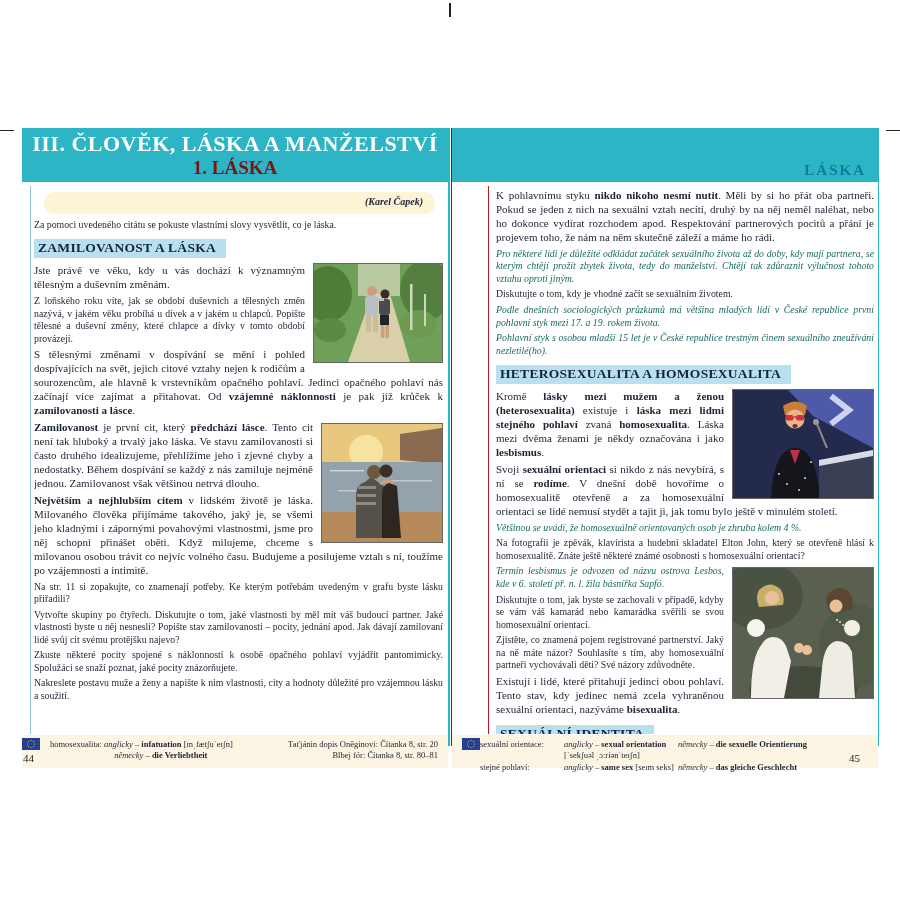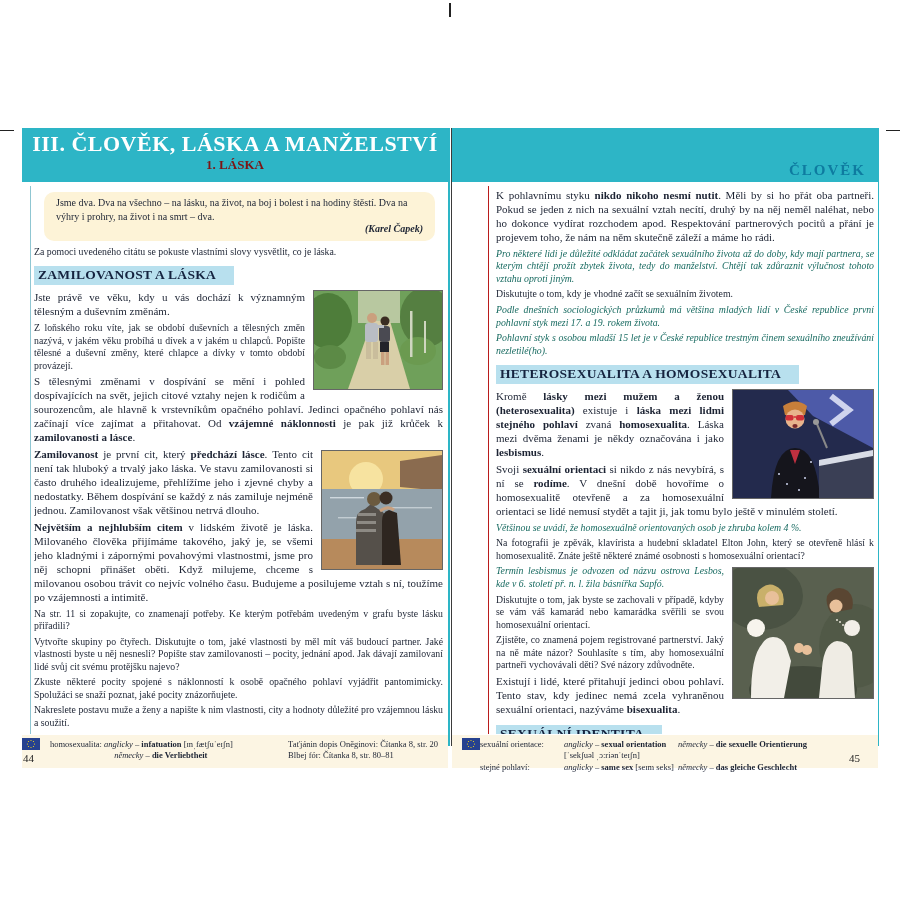--- a/index.html
+++ b/index.html
@@ -7,49 +7,49 @@
           font-family:"Liberation Serif","DejaVu Serif",serif;color:#1c2333;}
   
   .mark{position:absolute;background:#222;}
   
   .page{position:absolute;top:128px;height:640px;background:#fff;}
   .page-l{left:22px;width:426px;}
   .page-r{left:452px;width:426px;}
   .band{position:absolute;top:0;left:0;right:0;height:54px;background:#2db5c6;}
   .band-l{text-align:center;}
   .chapter-title{font-size:22px;font-weight:bold;color:#ffffff;letter-spacing:.5px;padding-top:3px;}
-  .lesson-title{font-size:13px;font-weight:bold;color:#7d1414;}
+  .lesson-title{font-size:19px;font-weight:bold;color:#7d1414;}
   .band-r-label{position:absolute;right:12px;bottom:3px;font-size:15px;font-weight:bold;color:#0e7ba0;letter-spacing:2px;}
   
   .vline{position:absolute;}
   
   .content{position:absolute;top:58px;bottom:34px;overflow:hidden;}
   .content-l{left:12px;right:5px;}
   .content-r{left:36px;right:4px;border-left:1px solid #b91c1c;padding-left:7px;}
   .rule-l{position:absolute;left:8px;top:58px;bottom:34px;width:1px;background:#8fc6d2;}
   
   .p{margin:3px 0;font-size:11px;line-height:1.27;text-align:justify;}
   .task{position:relative;margin:3px 0;font-size:9.8px;line-height:1.28;text-align:justify;}
   .note{font-style:italic;color:#176a60;}
   .sechead{display:inline-block;background:#b8e0ee;font-weight:bold;font-size:13.5px;
-           padding:1px 18px 2px 4px;margin:5px 0 3px;color:#15233f;letter-spacing:.3px;}
+           padding:1px 10px 2px 4px;margin:5px 0 3px;color:#15233f;letter-spacing:.3px;}
   .quote-box{margin:6px 8px 5px 10px;background:#fdf3d7;border-radius:10px;padding:4px 12px 5px;
              font-size:10px;line-height:1.35;}
   .quote-author{text-align:right;font-style:italic;font-weight:bold;margin-top:-1px;}
   .fr{float:right;margin:2px 0 4px 8px;border:1px solid #666;display:block;}
   
   .footer{position:absolute;bottom:0;left:0;right:0;height:33px;background:#fcf5e3;font-size:8.5px;line-height:1.35;}
   .pagenum{position:absolute;bottom:2px;font-size:11px;color:#222;}
   .eu{position:absolute;top:3px;left:0;}
   .pn-l{left:1px;}
   .pn-r{right:18px;margin-left:8px;}
   .vocab-l{position:absolute;left:28px;top:4px;}
   .vterm{font-style:normal;}
   .vlab{font-style:italic;}
-  .refs{position:absolute;right:10px;top:4px;text-align:left;}
+  .refs{position:absolute;right:10px;top:4px;text-align:right;}
   .vocab-r{position:absolute;left:28px;top:4px;right:40px;}
   .vrow{display:grid;grid-template-columns:80px 1fr 160px;column-gap:4px;}
   b{font-weight:bold;}
 </style>
 </head>
 <body>
 
 <div class="canvas">
 
   <div class="mark" style="left:449px;top:3px;width:2px;height:14px;"></div>
@@ -64,21 +64,20 @@
   <div class="page page-l">
     <div class="band band-l">
       <div class="chapter-title">III. ČLOVĚK, LÁSKA A MANŽELSTVÍ</div>
       <div class="lesson-title">1. LÁSKA</div>
     </div>
     <div class="rule-l"></div>
 
     <div class="content content-l">
 
       <div class="quote-box">
-        <span>Jsme dva. Dva na všechno – na lásku, na život, na boj i bolest i na hodiny štěstí. Dva na výhry i prohry, na život i na smrt – dva.</span>
         <div class="quote-author">(Karel Čapek)</div>
       </div>
 
       <div class="task">
         
         <span>Za pomoci uvedeného citátu se pokuste vlastními slovy vysvětlit, co je láska.</span>
       </div>
 
       <div><span class="sechead">ZAMILOVANOST A LÁSKA</span></div>
 
@@ -188,21 +187,21 @@
       </div>
       <div class="refs">
         <div>Taťjánin dopis Oněginovi: Čítanka 8, str. 20</div>
         <div>Blbej fór: Čítanka 8, str. 80–81</div>
       </div>
     </div>
   </div>
 
   <div class="page page-r">
     <div class="band">
-      <span class="band-r-label">ČLOVĚK</span>
+      <span class="band-r-label">LÁSKA</span>
     </div>
 
     <div class="content content-r">
 
       <div class="p">K pohlavnímu styku <b>nikdo nikoho nesmí nutit</b>. Měli by si ho přát oba partneři. Pokud se jeden z nich na sexuální vztah necítí, druhý by na něj neměl naléhat, nebo ho dokonce vydírat rozchodem apod. Respektování partnerových pocitů a přání je projevem toho, že nám na něm skutečně záleží a máme ho rádi.</div>
 
       <div class="task note">
         
         <span>Pro některé lidi je důležité odkládat začátek sexuálního života až do doby, kdy mají partnera, se kterým chtějí prožít zbytek života, tedy do manželství. Chtějí tak zdůraznit výlučnost tohoto vztahu oproti jiným.</span>
       </div>

